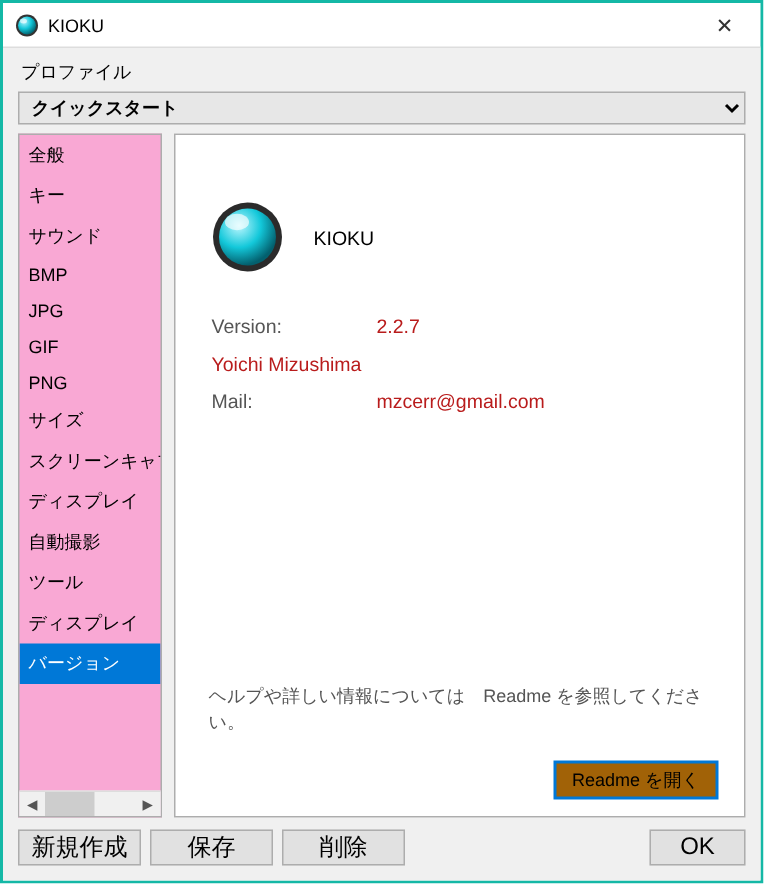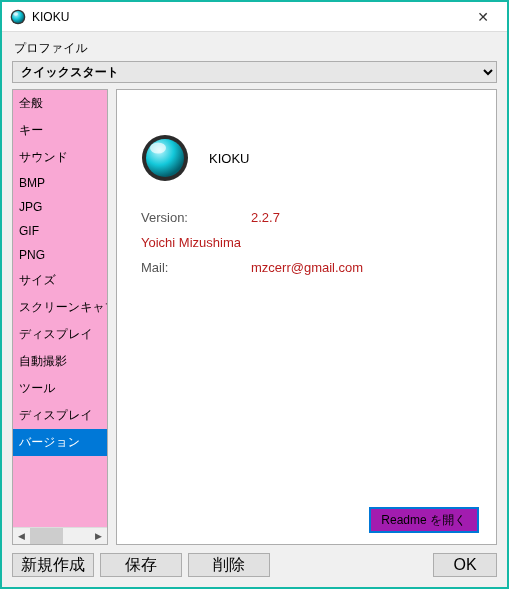--- a/index.html
+++ b/index.html
@@ -134,21 +134,21 @@
   .help-text {
     color: #555;
     margin: 8px 0 18px 4px;
   }
 
   .readme-row { display: flex; justify-content: flex-end; margin-bottom: 2px; }
   .readme-btn {
     width: 108px; height: 24px;
     border: 1px solid #0078d7;
     outline: 1px solid #0078d7; outline-offset: 0;
-    background: #a21caf;
+    background: #a16207;
     font-family: inherit; font-size: 12px;
     cursor: pointer;
   }
 
   .footer {
     display: flex;
     gap: 6px;
     margin-top: 8px;
     align-items: center;
   }
@@ -253,20 +253,21 @@
               <div class="info-value">Yoichi Mizushima</div>
             </div>
             <div class="info-row">
               <div class="info-label">Mail:</div>
               <div class="info-value">mzcerr@gmail.com</div>
             </div>
           </div>
 
         <div class="spacer"></div>
 
+        <div class="help-text">ヘルプや詳しい情報については　Readme を参照してください。</div>
 
         <div class="readme-row">
           <button class="readme-btn">Readme を開く</button>
         </div>
       </div>
 
     </div>
 
     <div class="footer">
       <button>新規作成</button>

